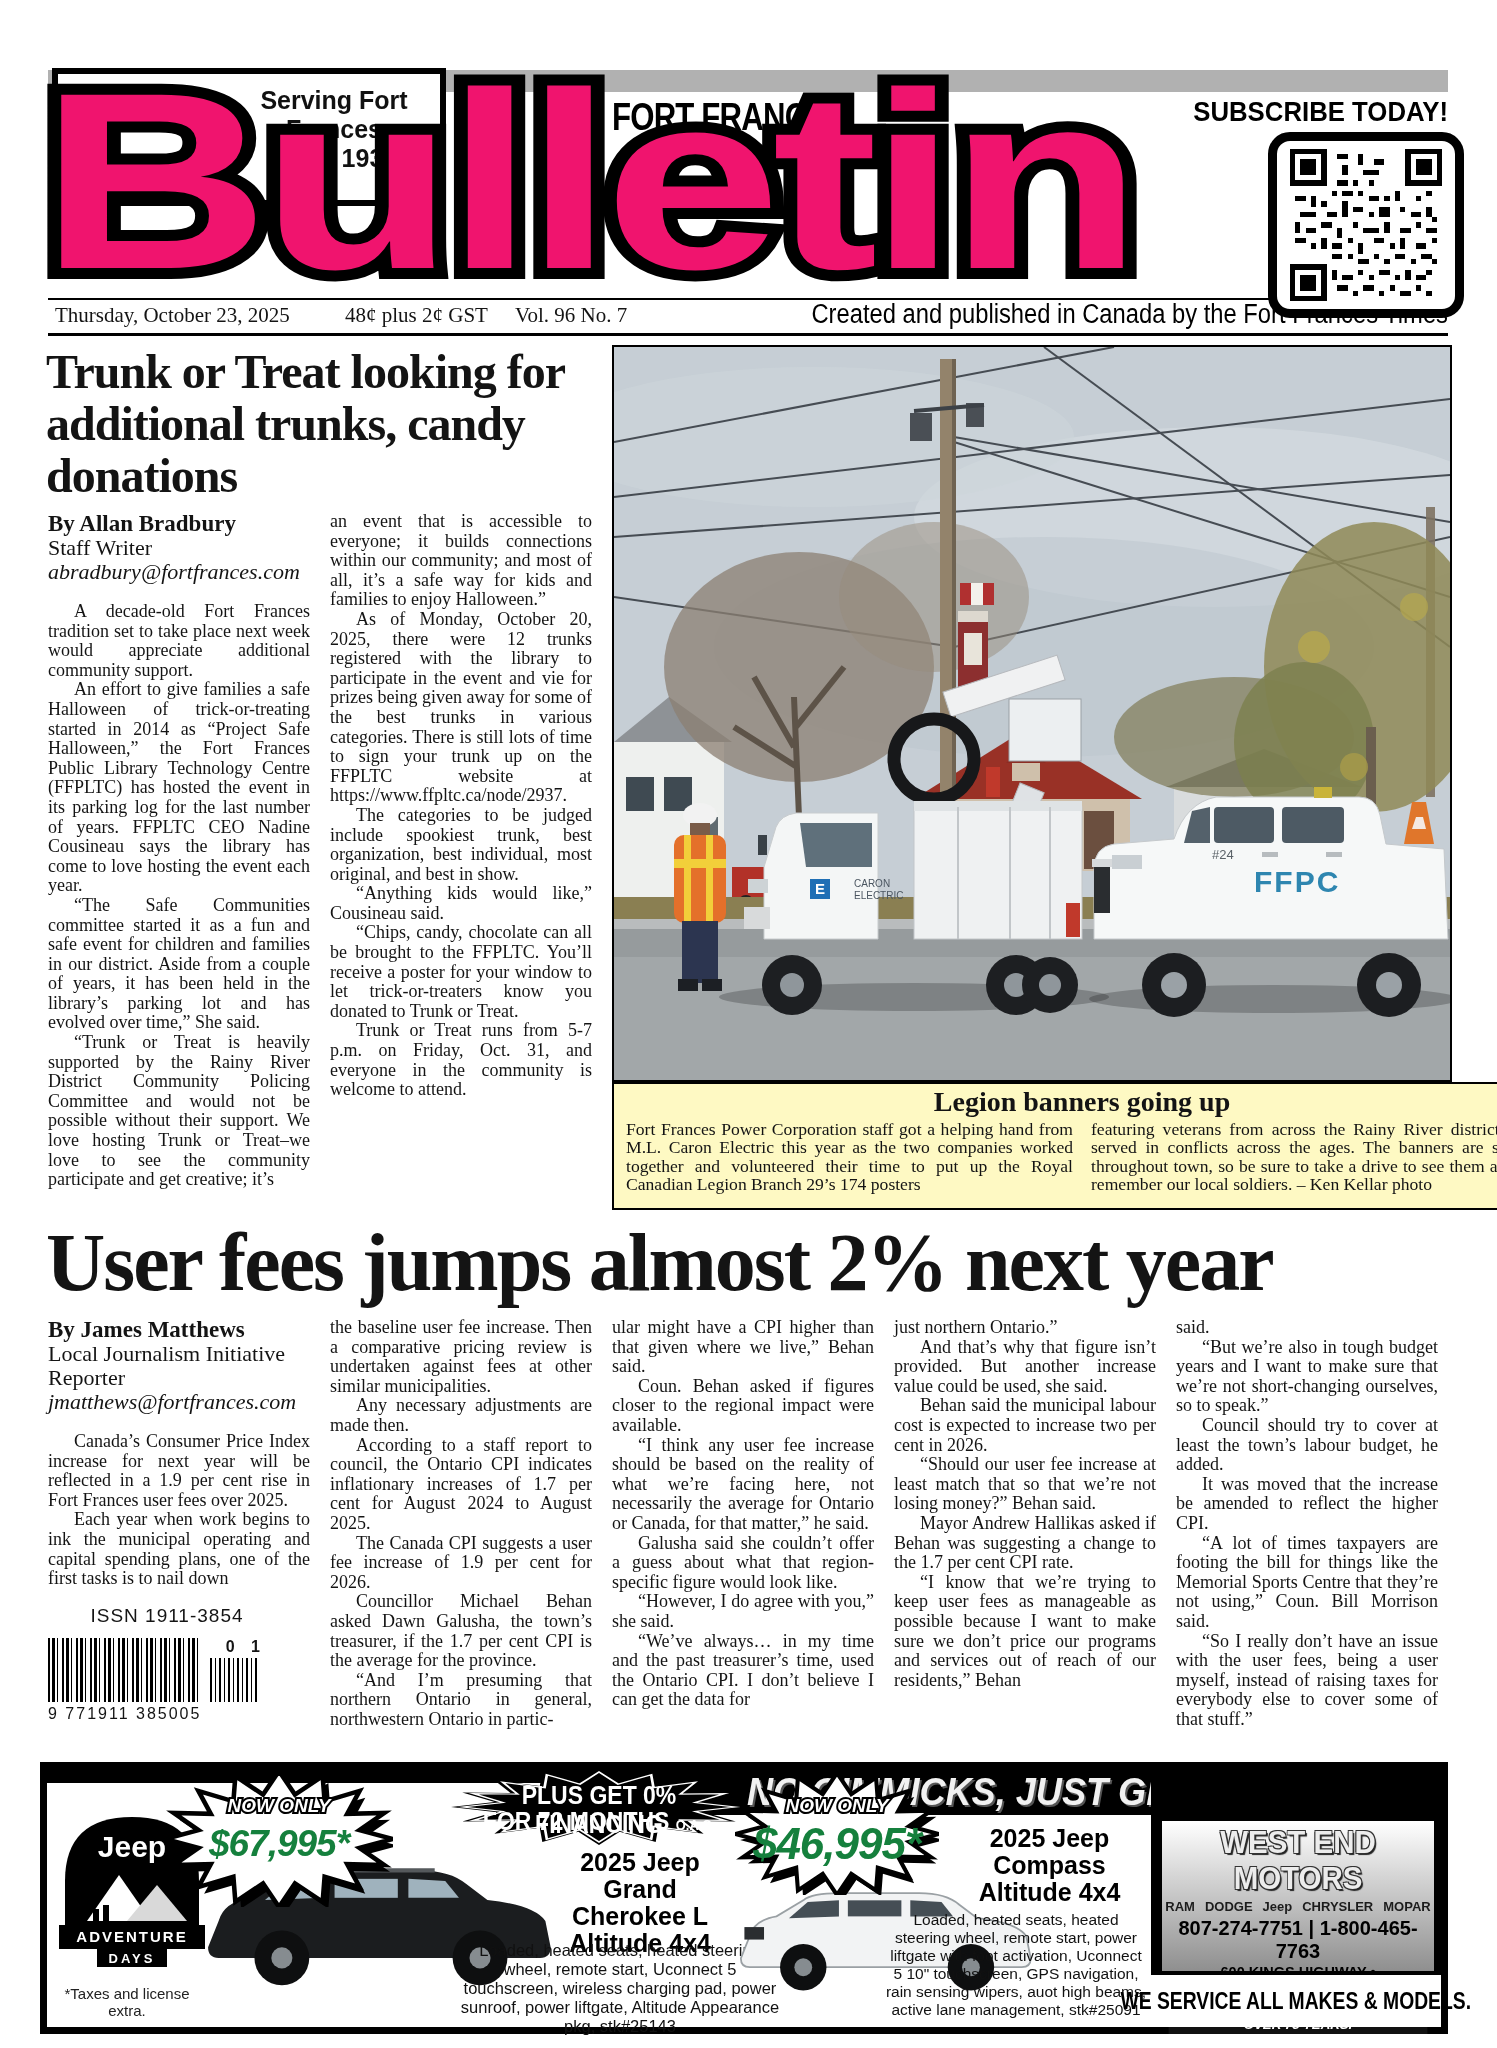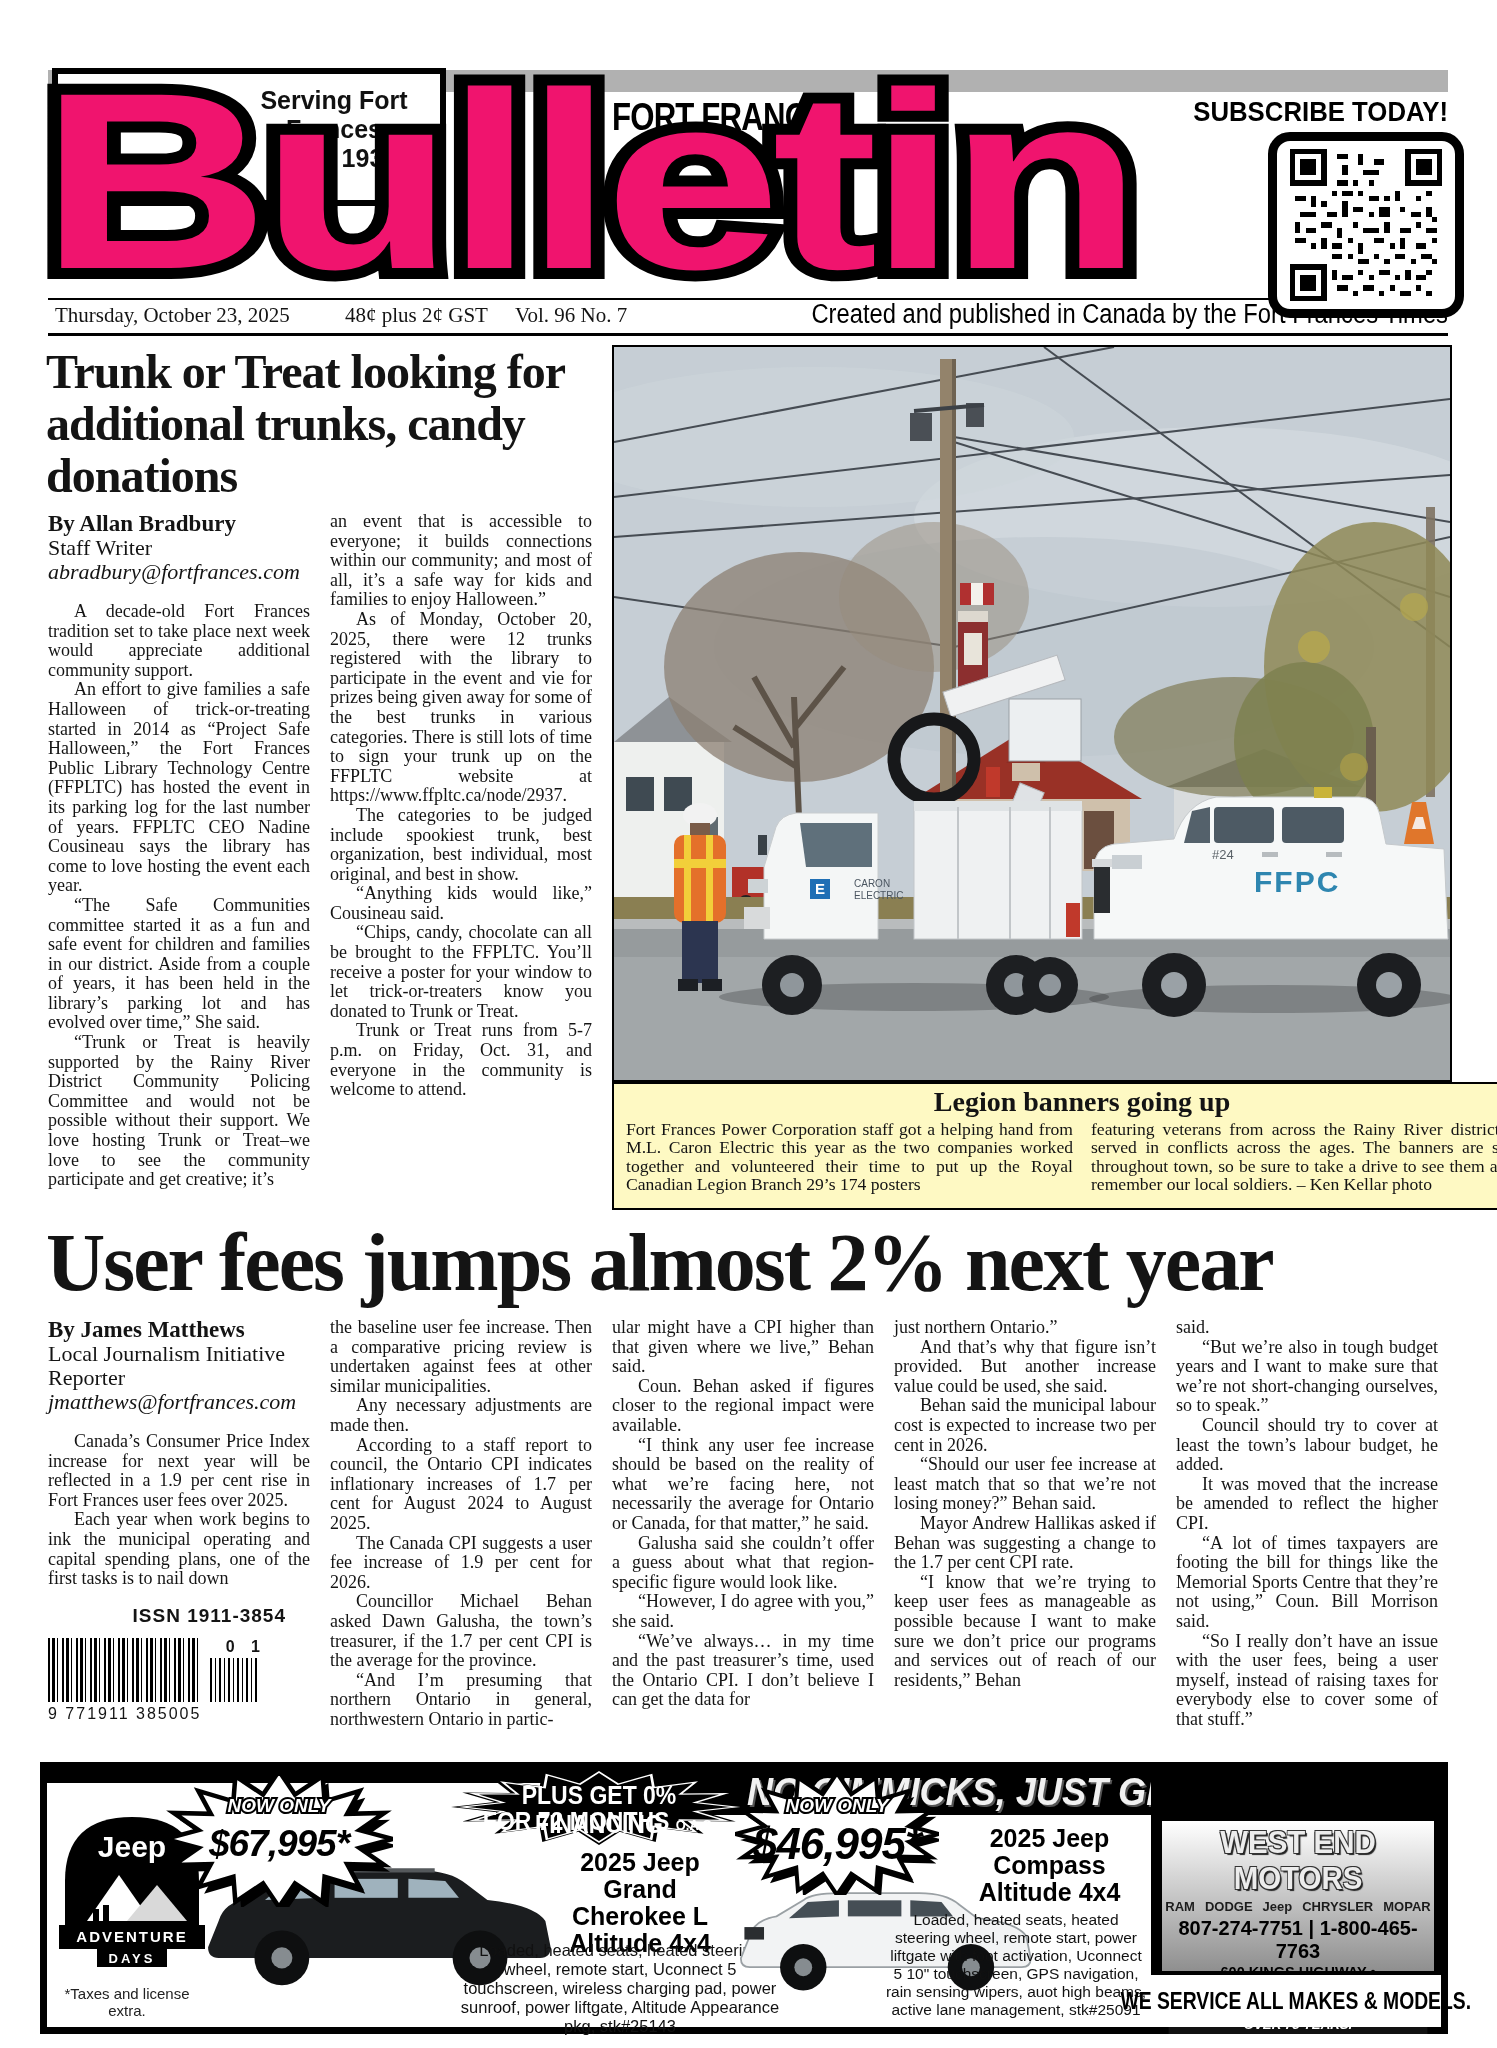--- a/index.html
+++ b/index.html
@@ -50,21 +50,21 @@
   
   .photo{left:612px;top:345px;width:836px;height:733px;border:2px solid #000;background:#c4ccd3;}
   .capbox{left:612px;top:1082px;width:940px;height:128px;border:2px solid #000;background:#fef9c3;
           box-sizing:border-box;padding:2px 12px;font-family:Liberation Serif, serif;}
   .captitle{text-align:center;font-weight:bold;font-size:28px;line-height:32px;margin:0;}
   .capcols{display:flex;gap:18px;margin-top:2px;}
   .capcol{flex:1;font-size:17.6px;line-height:18.4px;text-align:justify;}
 
   
   .barcode{width:238px;margin-top:16px;font-family:"Liberation Sans",sans-serif;}
-  .issn{text-align:right;font-weight:bold;font-size:19px;letter-spacing:1px;}
+  .issn{text-align:center;font-weight:normal;font-size:19px;letter-spacing:1px;}
   .barrow{display:flex;align-items:flex-end;margin-top:11px;}
   .bars-main{width:152px;height:64px;
     background:repeating-linear-gradient(90deg,#000 0 2px,#fff 2px 4px,#000 4px 7px,#fff 7px 9px,#000 9px 10px,#fff 10px 14px);}
   .bars-side-wrap{margin-left:10px;width:56px;}
   .bars-corner{font-weight:bold;font-size:16px;letter-spacing:6px;text-align:right;}
   .bars-side{width:50px;height:44px;margin-top:2px;
     background:repeating-linear-gradient(90deg,#000 0 2px,#fff 2px 5px,#000 5px 6px,#fff 6px 9px);}
   .digits{font-size:16px;letter-spacing:2px;margin-top:3px;}
 
   
@@ -82,21 +82,21 @@
   .phone{font-weight:bold;font-size:20px;margin-top:3px;color:#000;}
   .addr{font-weight:bold;font-size:14.5px;margin-top:1px;color:#000;}
   .serving{margin:4px 4px 0 4px;background:#111;color:#fff;font-weight:bold;font-style:italic;font-size:13.5px;
            padding:2px 0;transform:scaleX(.98);}
   .service-band{position:absolute;left:0;top:206px;width:290px;height:52px;background:#fff;
                 display:flex;align-items:center;justify-content:center;}
   .service-text{font-weight:bold;font-size:23px;color:#000;transform:scaleX(.84);white-space:nowrap;}
   .burst{position:absolute;z-index:4;}
   .burst-label{position:absolute;width:100%;text-align:center;font-weight:bold;font-style:italic;}
   .promo-txt{top:18%;font-size:19px;color:#fff;-webkit-text-stroke:4px #000;paint-order:stroke fill;}
-  .price-txt{top:38%;font-size:37px;color:#000000;letter-spacing:-1px;}
+  .price-txt{top:38%;font-size:37px;color:#15803d;letter-spacing:-1px;}
   .fin-banner{position:absolute;left:404px;top:0px;width:296px;height:76px;z-index:3;}
   .fin-line{position:absolute;width:100%;text-align:center;font-weight:bold;color:#fff;}
   .fin1{top:12px;font-size:25px;transform:scaleX(.92);}
   .fin2{top:38px;font-size:25px;transform:scaleX(.92);}
   .fin-oac{font-size:14px;}
   .v-title{position:absolute;text-align:center;font-weight:bold;font-size:25px;line-height:27px;color:#000;}
   .v-desc{position:absolute;text-align:center;font-size:16.5px;line-height:19px;color:#111;}
   .taxes{position:absolute;left:10px;top:216px;width:140px;text-align:center;font-size:15px;color:#222;}
   .jeep-badge{position:absolute;left:10px;top:40px;width:150px;height:165px;}
 </style>

